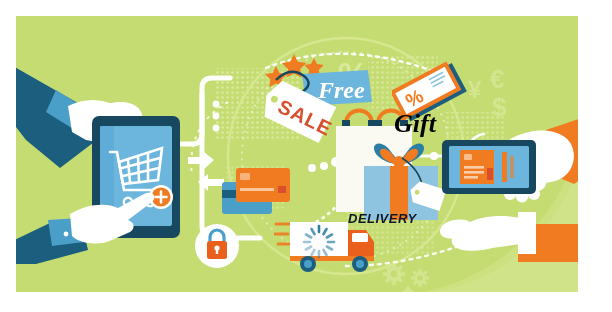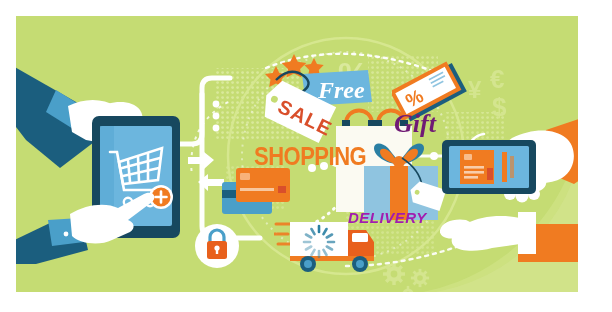--- a/index.html
+++ b/index.html
@@ -338,29 +338,25 @@
             <rect x="24" y="59" width="20" height="2.6"></rect>
             <rect x="24" y="64" width="14" height="2.6"></rect>
           </g>
           <rect x="47" y="56" width="6" height="12" fill="#d94f2b"></rect>
           <rect x="62" y="40" width="5" height="30" fill="#f07b21"></rect>
           <rect x="70" y="44" width="4" height="22" fill="#f07b21" opacity="0.6"></rect>
         </g>
       </g>
     </svg>
 
-    <div class="abs nosel" style="left:238px;top:128px;width:110px;">
-      <span style="font-family:'Liberation Sans',sans-serif;font-size:22px;font-weight:bold;
-                   color:#f07b21;letter-spacing:-0.5px;transform:scaleY(1.15);display:inline-block;">SHOPPING</span>
-    </div>
 
     <div class="abs nosel" style="left:332px;top:193px;">
-      <span style="font-family:'Liberation Sans',sans-serif;font-size:15px;font-weight:bold;
-                   font-style:italic;color:#a21caf;letter-spacing:0.5px;text-align:right;">DELIVERY</span>
+      <span style="font-family:'Liberation Sans',sans-serif;font-size:13px;font-weight:bold;
+                   font-style:italic;color:#0f172a;letter-spacing:0.5px;text-align:right;">DELIVERY</span>
     </div>
 
     <div class="abs nosel" style="left:378px;top:93px;">
       <span style="font-family:'Liberation Serif',serif;font-size:26px;font-style:italic;
-                   font-weight:bold;color:#701a75;">Gift</span>
+                   font-weight:bold;color:#000000;">Gift</span>
     </div>
 
   </div>
 </div>
 
 </body></html>

